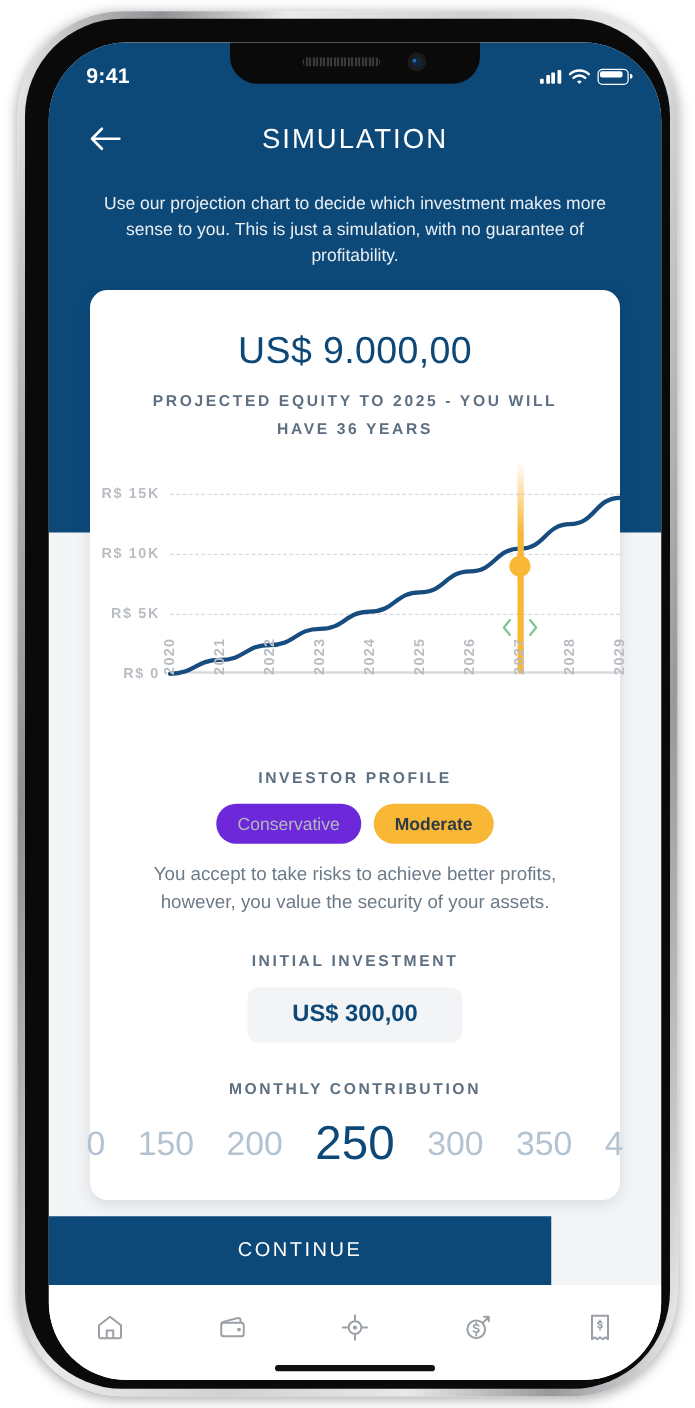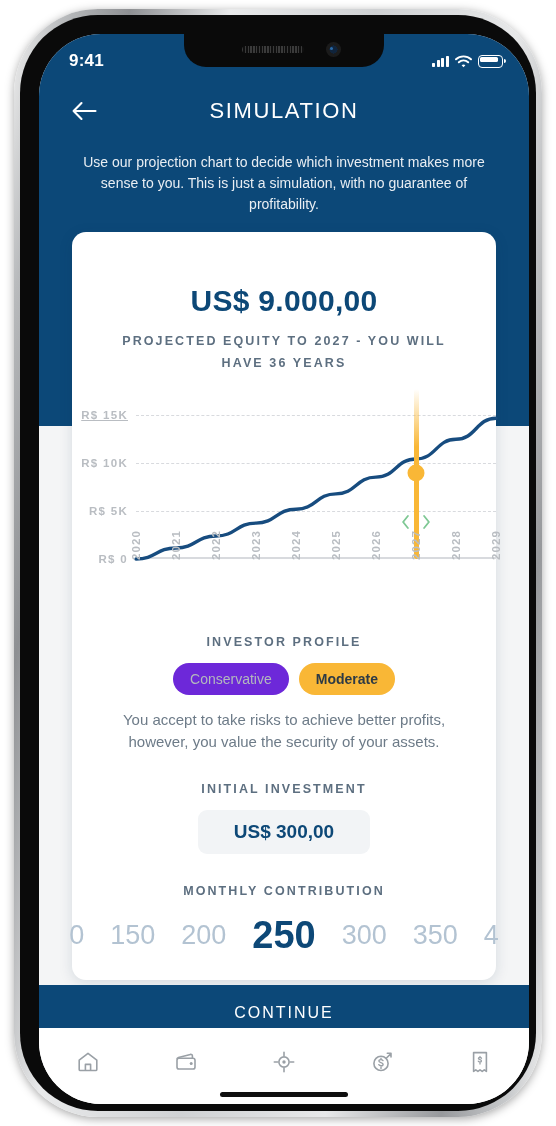--- a/index.html
+++ b/index.html
@@ -74,21 +74,21 @@
   
   #screen-body{position:absolute;top:0;left:0;width:490px;height:1070px;}
 
   
   #sim-card{
     position:absolute;top:198px;left:33px;width:424px;
     background:#fff;border-radius:14px;
     box-shadow:0 3px 14px rgba(16,48,80,.13);
     z-index:10;padding-bottom:14px;
   }
-  #equity-amount{text-align:center;color:#0d4877;font-size:30px;font-weight:700;padding-top:52px;letter-spacing:.3px;}
+  #equity-amount{text-align:center;color:#0d4877;font-size:30px;font-weight:400;padding-top:32px;letter-spacing:.3px;}
   #equity-caption{
     text-align:center;color:#5d6f80;font-size:12.5px;font-weight:700;letter-spacing:2.1px;
     line-height:1.75;padding:13px 36px 0;
   }
 
   
   #chart-area{position:relative;width:424px;height:232px;margin-top:14px;}
   #chart-plot{position:absolute;left:64px;top:12px;right:0;bottom:62px;}
   .grid-line{position:absolute;left:0;right:0;height:0;border-top:1.5px dashed #d8dade;}
   .y-tick{position:absolute;right:calc(100% + 8px);transform:translateY(-50%);
@@ -123,25 +123,25 @@
   }
 
   
   #contribution-section{padding-top:30px;}
   #contribution-slider{
     position:relative;margin-top:6px;height:62px;width:490px;left:-33px;
     display:flex;align-items:center;justify-content:center;gap:26px;
     cursor:grab;overflow:hidden;
   }
   .slider-value{color:#b3c3d2;font-size:27px;font-weight:400;white-space:nowrap;}
-  .slider-value.selected{color:#0d4877;font-size:38px;font-weight:700;}
+  .slider-value.selected{color:#0d4877;font-size:38px;font-weight:400;}
 
   
   #continue-button{
-    position:absolute;bottom:64px;left:0;width:490px;height:55px;background:#0c4878;
+    position:absolute;bottom:76px;left:0;width:402px;height:55px;background:#0c4878;
     display:flex;align-items:center;justify-content:center;
     color:#fff;font-size:16px;letter-spacing:2px;cursor:pointer;z-index:20;
   }
   
   #bottom-nav{
     position:absolute;bottom:0;left:0;width:490px;height:76px;background:#fff;
     display:flex;align-items:flex-start;justify-content:space-around;padding-top:14px;z-index:20;
   }
   .nav-item{width:46px;height:40px;display:flex;align-items:center;justify-content:center;cursor:pointer;}
   #home-indicator{position:absolute;bottom:7px;left:50%;transform:translateX(-50%);
@@ -169,34 +169,34 @@
               </svg>
             </div>
             <div id="page-title">SIMULATION</div>
           </div>
           <div id="intro-text">Use our projection chart to decide which investment makes more sense to you. This is just a simulation, with no guarantee of profitability.</div>
         </div>
 
         <div id="sim-card">
 
           <div id="equity-amount">US$ 9.000,00</div>
-          <div id="equity-caption">PROJECTED EQUITY TO 2027 - YOU WILL HAVE 36 YEARS</div>
+          <div id="equity-caption">PROJECTED EQUITY TO 2025 - YOU WILL HAVE 36 YEARS</div>
 
           <div id="chart-area">
             <div id="chart-plot">
               <div id="grid-lines">
                   <div class="grid-line" style="top: 69.697%;"></div>
                   <div class="grid-line" style="top: 39.3939%;"></div>
                   <div class="grid-line" style="top: 9.09091%;"></div>
                 </div>
               <div id="y-ticks">
                   <div class="y-tick" style="top: 100%;">R$ 0</div>
                   <div class="y-tick" style="top: 69.697%;">R$ 5K</div>
                   <div class="y-tick" style="top: 39.3939%;">R$ 10K</div>
-                  <div class="y-tick" style="top: 9.09091%; text-decoration: underline;">R$ 15K</div>
+                  <div class="y-tick" style="top: 9.09091%;">R$ 15K</div>
                 </div>
               <div id="axis-base"></div>
               <svg id="chart-svg" viewBox="0 0 380 158" preserveAspectRatio="none">
                 <path id="chart-path" fill="none" stroke="#174c7f" stroke-width="3.4" stroke-linecap="round" stroke-linejoin="round" vector-effect="non-scaling-stroke" d="M 0.00 158.00 C 21.11 158.00 21.11 146.99 42.22 146.99 C 63.33 146.99 63.33 135.02 84.44 135.02 C 105.56 135.02 105.56 122.09 126.67 122.09 C 147.78 122.09 147.78 108.21 168.89 108.21 C 190.00 108.21 190.00 92.88 211.11 92.88 C 232.22 92.88 232.22 76.13 253.33 76.13 C 274.44 76.13 274.44 57.93 295.56 57.93 C 316.67 57.93 316.67 38.30 337.78 38.30 C 358.89 38.30 358.89 17.24 380.00 17.24"></path>
               </svg>
               <div id="scrub-line" style="left: calc(77.7778% - 2.5px); top: -12px; bottom: 0px;"></div>
               <div id="scrub-dot" style="left: 77.7778%; top: 45.4545%; background: rgb(249, 183, 54);"></div>
               <div id="scrub-handles" style="left: 77.7778%; top: 77%;">
                 <svg width="8" height="14" viewBox="0 0 8 14">
                   <path d="M6.4 1 1.6 7l4.8 6" fill="none" stroke="#7ec894" stroke-width="1.8" stroke-linecap="round" stroke-linejoin="round"></path>

